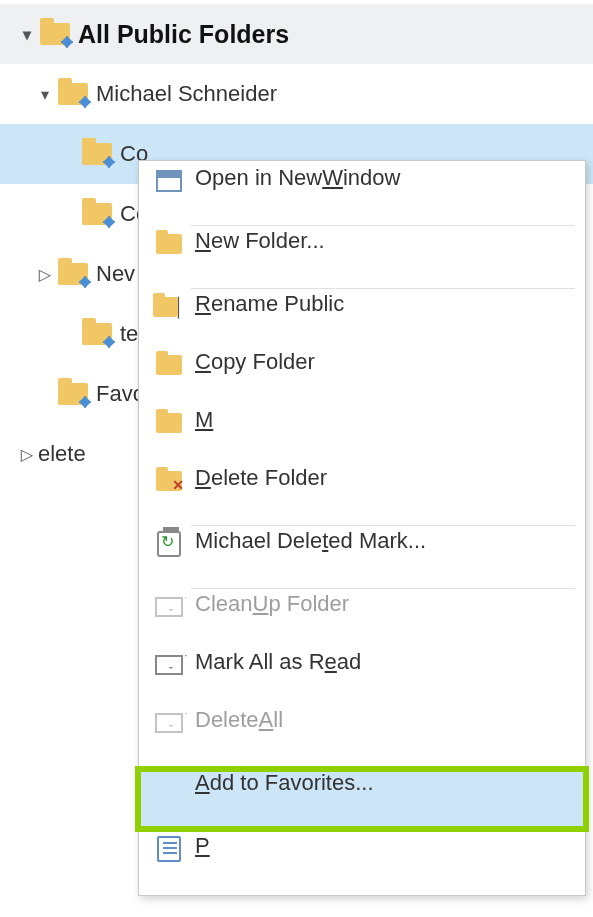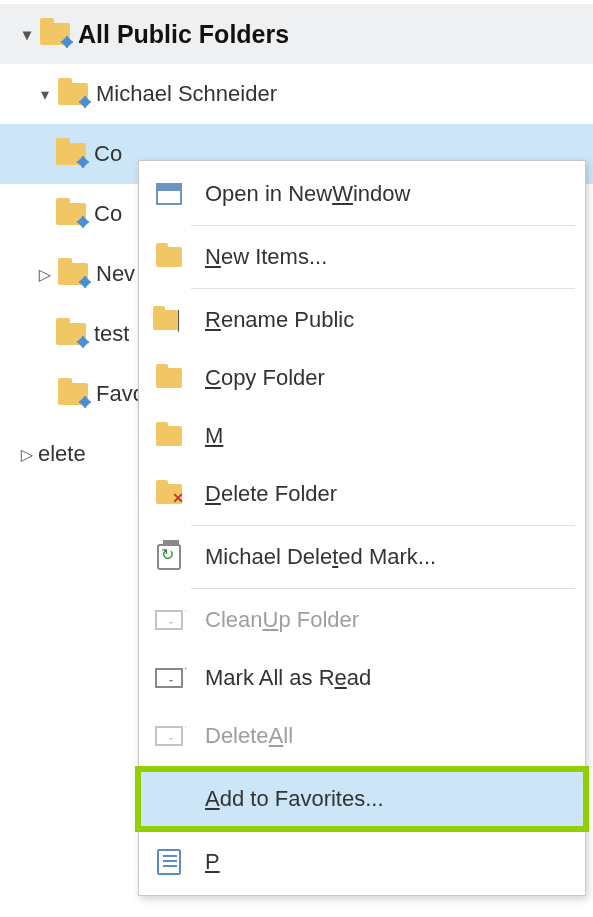--- a/index.html
+++ b/index.html
@@ -25,21 +25,21 @@
   .row .arrow {
     width: 18px;
     text-align: center;
     margin-right: 2px;
     color: #555;
     font-size: 16px;
     user-select: none;
   }
   .row.l0 { padding-left: 18px; }
   .row.l1 { padding-left: 36px; }
-  .row.l2 { padding-left: 34px; }
+  .row.l2 { padding-left: 60px; }
   .row.header {
     background: #eef0f1;
     font-weight: 700;
     color: #111;
     font-size: 25px;
   }
   .row.selected { background: #cde6f7; }
   .folder-icon {
     width: 34px;
     height: 28px;
@@ -81,24 +81,24 @@
     top: 160px;
     width: 448px;
     background: #fff;
     border: 1px solid #c8c8c8;
     box-shadow: 2px 3px 8px rgba(0,0,0,0.18);
     padding: 4px 0;
     z-index: 10;
   }
   .ctx .item {
     display: flex;
-    align-items: center;
+    align-items: flex-start;
     height: 58px;
     padding: 0 14px;
-    gap: 20px;
+    gap: 10px;
     color: #333;
   }
   .ctx .item.disabled { color: #9e9e9e; }
   .ctx .item.hover {
     background: #cde6f7;
     outline: 6px solid #90d000;
     outline-offset: -2px;
   }
   .ctx .sep {
     height: 1px;
@@ -230,21 +230,21 @@
       </span>
     </div>
     <div class="sep"></div>
     <div class="item">
       <span class="micon">
         <span class="yfolder"></span>
       </span>
       <span class="mtext">
         <span></span>
         <span class="ul">N</span>
-        <span>ew Items...</span>
+        <span>ew Folder...</span>
       </span>
     </div>
     <div class="sep"></div>
     <div class="item">
       <span class="micon">
         <span class="yfolder"></span>
         <span class="cursor-i">│</span>
       </span>
       <span class="mtext">
         <span></span>

